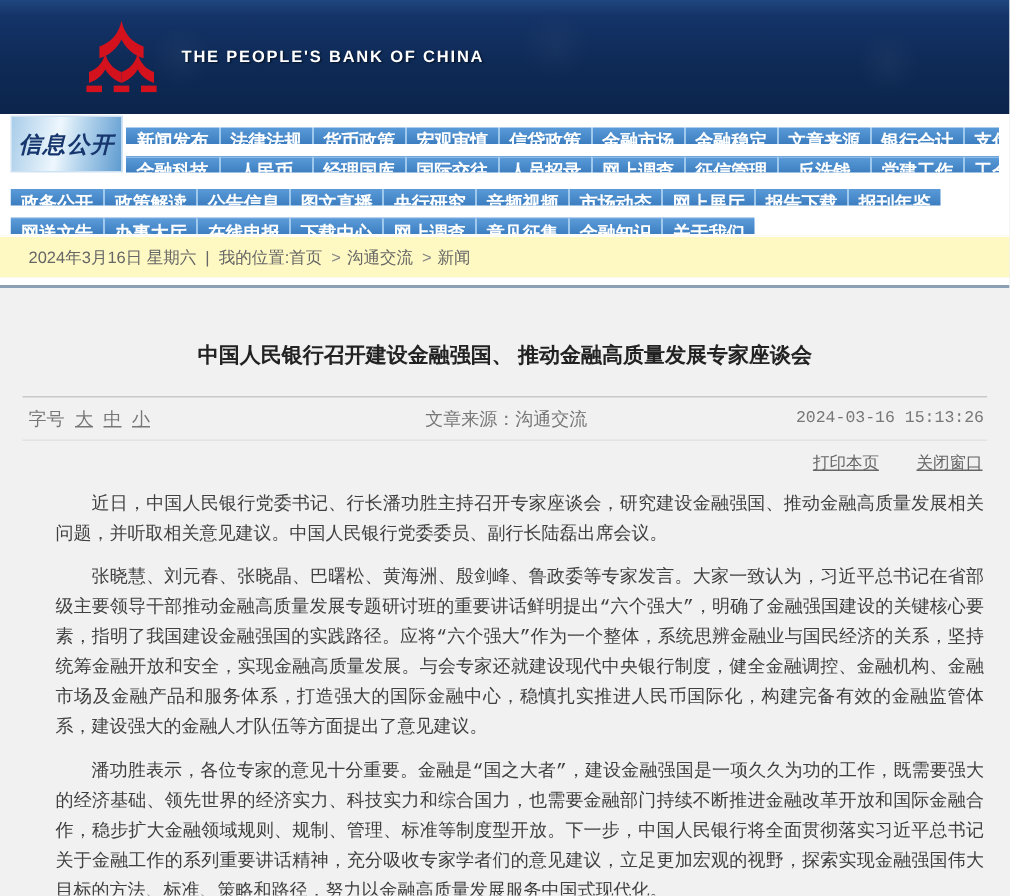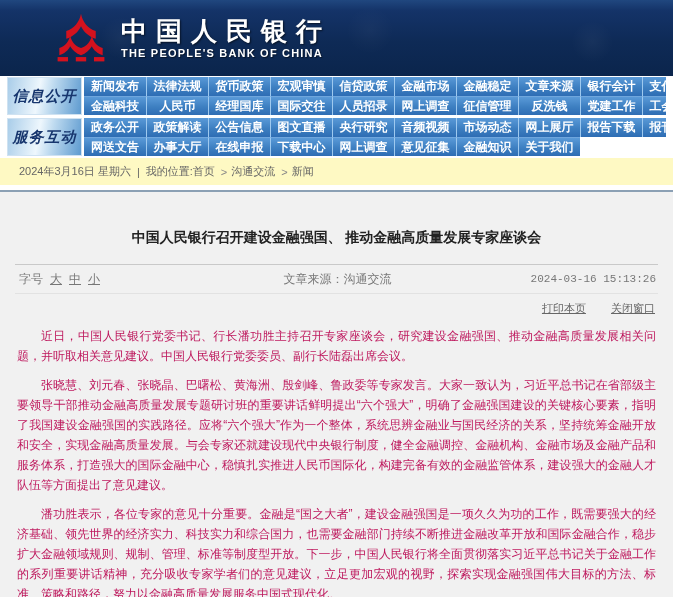--- a/index.html
+++ b/index.html
@@ -42,21 +42,21 @@
     background:linear-gradient(100deg,#a9cde9 0%,#eef7fd 42%,#bcd9ef 60%,#5e9bd0 100%);
     color:#17366e; font-size:15px; font-weight:bold; font-style:italic;
     letter-spacing:1px; border:1px solid #cfe2f1;
   }
   .nav-rows { flex:1; overflow:hidden; }
   .nav-row { display:flex; height:19px; overflow:hidden; }
   .nav-cell {
     width:62px; flex:none; height:19px; line-height:19px; text-align:center;
     color:#fff; font-size:12px; font-weight:bold;
     background:linear-gradient(180deg,#5a9ad8 0%,#3d7fc1 55%,#2e6db4 100%);
-    cursor:pointer; white-space:nowrap; overflow:hidden;
+    cursor:pointer; white-space:nowrap; overflow:hidden;margin-top:8px;
   }
   .nav-cell + .nav-cell { border-left:1px solid #9ec9ef; }
   .nav-row + .nav-row .nav-cell { border-top:1px solid #6fa6dd; }
 
   
   .breadcrumb {
     height:28px; background:#fef9c3; display:flex; align-items:center;
     padding-left:19px; font-size:11px; color:#666; border-top:1px solid #fff;
   }
   .breadcrumb .piece { margin-right:6px; }
@@ -79,42 +79,42 @@
   }
   .meta-left { flex:1; display:flex; align-items:center; padding-left:4px; }
   .meta-left .size-link { color:#777; text-decoration:underline; margin-left:7px; cursor:pointer; }
   .meta-center { flex:1.4; text-align:center; }
   .meta-right { flex:1; text-align:right; padding-right:2px; font-family:"Liberation Mono", monospace; font-size:11px; }
   .action-row { text-align:right; padding:7px 18px 0; font-size:11px; }
   .action-row a { color:#666; text-decoration:underline; margin-left:22px; cursor:pointer; }
 
   .article-body { padding:10px 17px 0; }
   .article-body p {
-    font-size:12px; line-height:20px; color:#be185d; text-indent:2em;
-    margin-bottom:9px; font-family:Liberation Sans, sans-serif;
+    font-size:12px; line-height:20px; color:#404040; text-indent:2em;
+    margin-bottom:9px; font-family:Liberation Mono, monospace;
     text-align:justify;
+    margin-left:20px;
   }
 </style>
 </head>
 <body>
 
 <div class="header">
   <div class="brand">
     <svg class="logo" viewBox="0 0 60 60">
       <g fill="#d4121e">
         <path d="M30 2 C28 12 22 19 13 22 L13 31 C21 28.5 27 23 30 16.5 C33 23 39 28.5 47 31 L47 22 C38 19 32 12 30 2 Z"></path>
         <path d="M17.5 27 C16 34 11.5 39.5 5 41.5 L5 50 C11 48 15.5 44 17.5 39.5 C20 44 24.5 48 30 50 L30 41.5 C23.5 39.5 19 34 17.5 27 Z"></path>
         <path d="M42.5 27 C41 34 36.5 39.5 30 41.5 L30 50 C35.5 48 40 44 42.5 39.5 C44.5 44 49 48 55 50 L55 41.5 C48.5 39.5 44 34 42.5 27 Z"></path>
         <rect x="3" y="52" width="12" height="5"></rect>
         <rect x="24" y="52" width="12" height="5"></rect>
         <rect x="45" y="52" width="12" height="5"></rect>
       </g>
     </svg>
     <div>
-      <div class="bank-cn">中国人民银行</div>
       <div class="bank-en">THE PEOPLE'S BANK OF CHINA</div>
     </div>
   </div>
 </div>
 
 <div class="nav">
   <div class="nav-group">
     <div class="nav-label">信息公开</div>
     <div class="nav-rows">
       <div class="nav-row">
@@ -137,21 +137,20 @@
           <span class="nav-cell">人员招录</span>
           <span class="nav-cell">网上调查</span>
           <span class="nav-cell">征信管理</span>
           <span class="nav-cell">反洗钱</span>
           <span class="nav-cell">党建工作</span>
           <span class="nav-cell">工会工作</span>
         </div>
     </div>
   </div>
   <div class="nav-group">
-    <div class="nav-label">服务互动</div>
     <div class="nav-rows">
       <div class="nav-row">
           <span class="nav-cell">政务公开</span>
           <span class="nav-cell">政策解读</span>
           <span class="nav-cell">公告信息</span>
           <span class="nav-cell">图文直播</span>
           <span class="nav-cell">央行研究</span>
           <span class="nav-cell">音频视频</span>
           <span class="nav-cell">市场动态</span>
           <span class="nav-cell">网上展厅</span>

